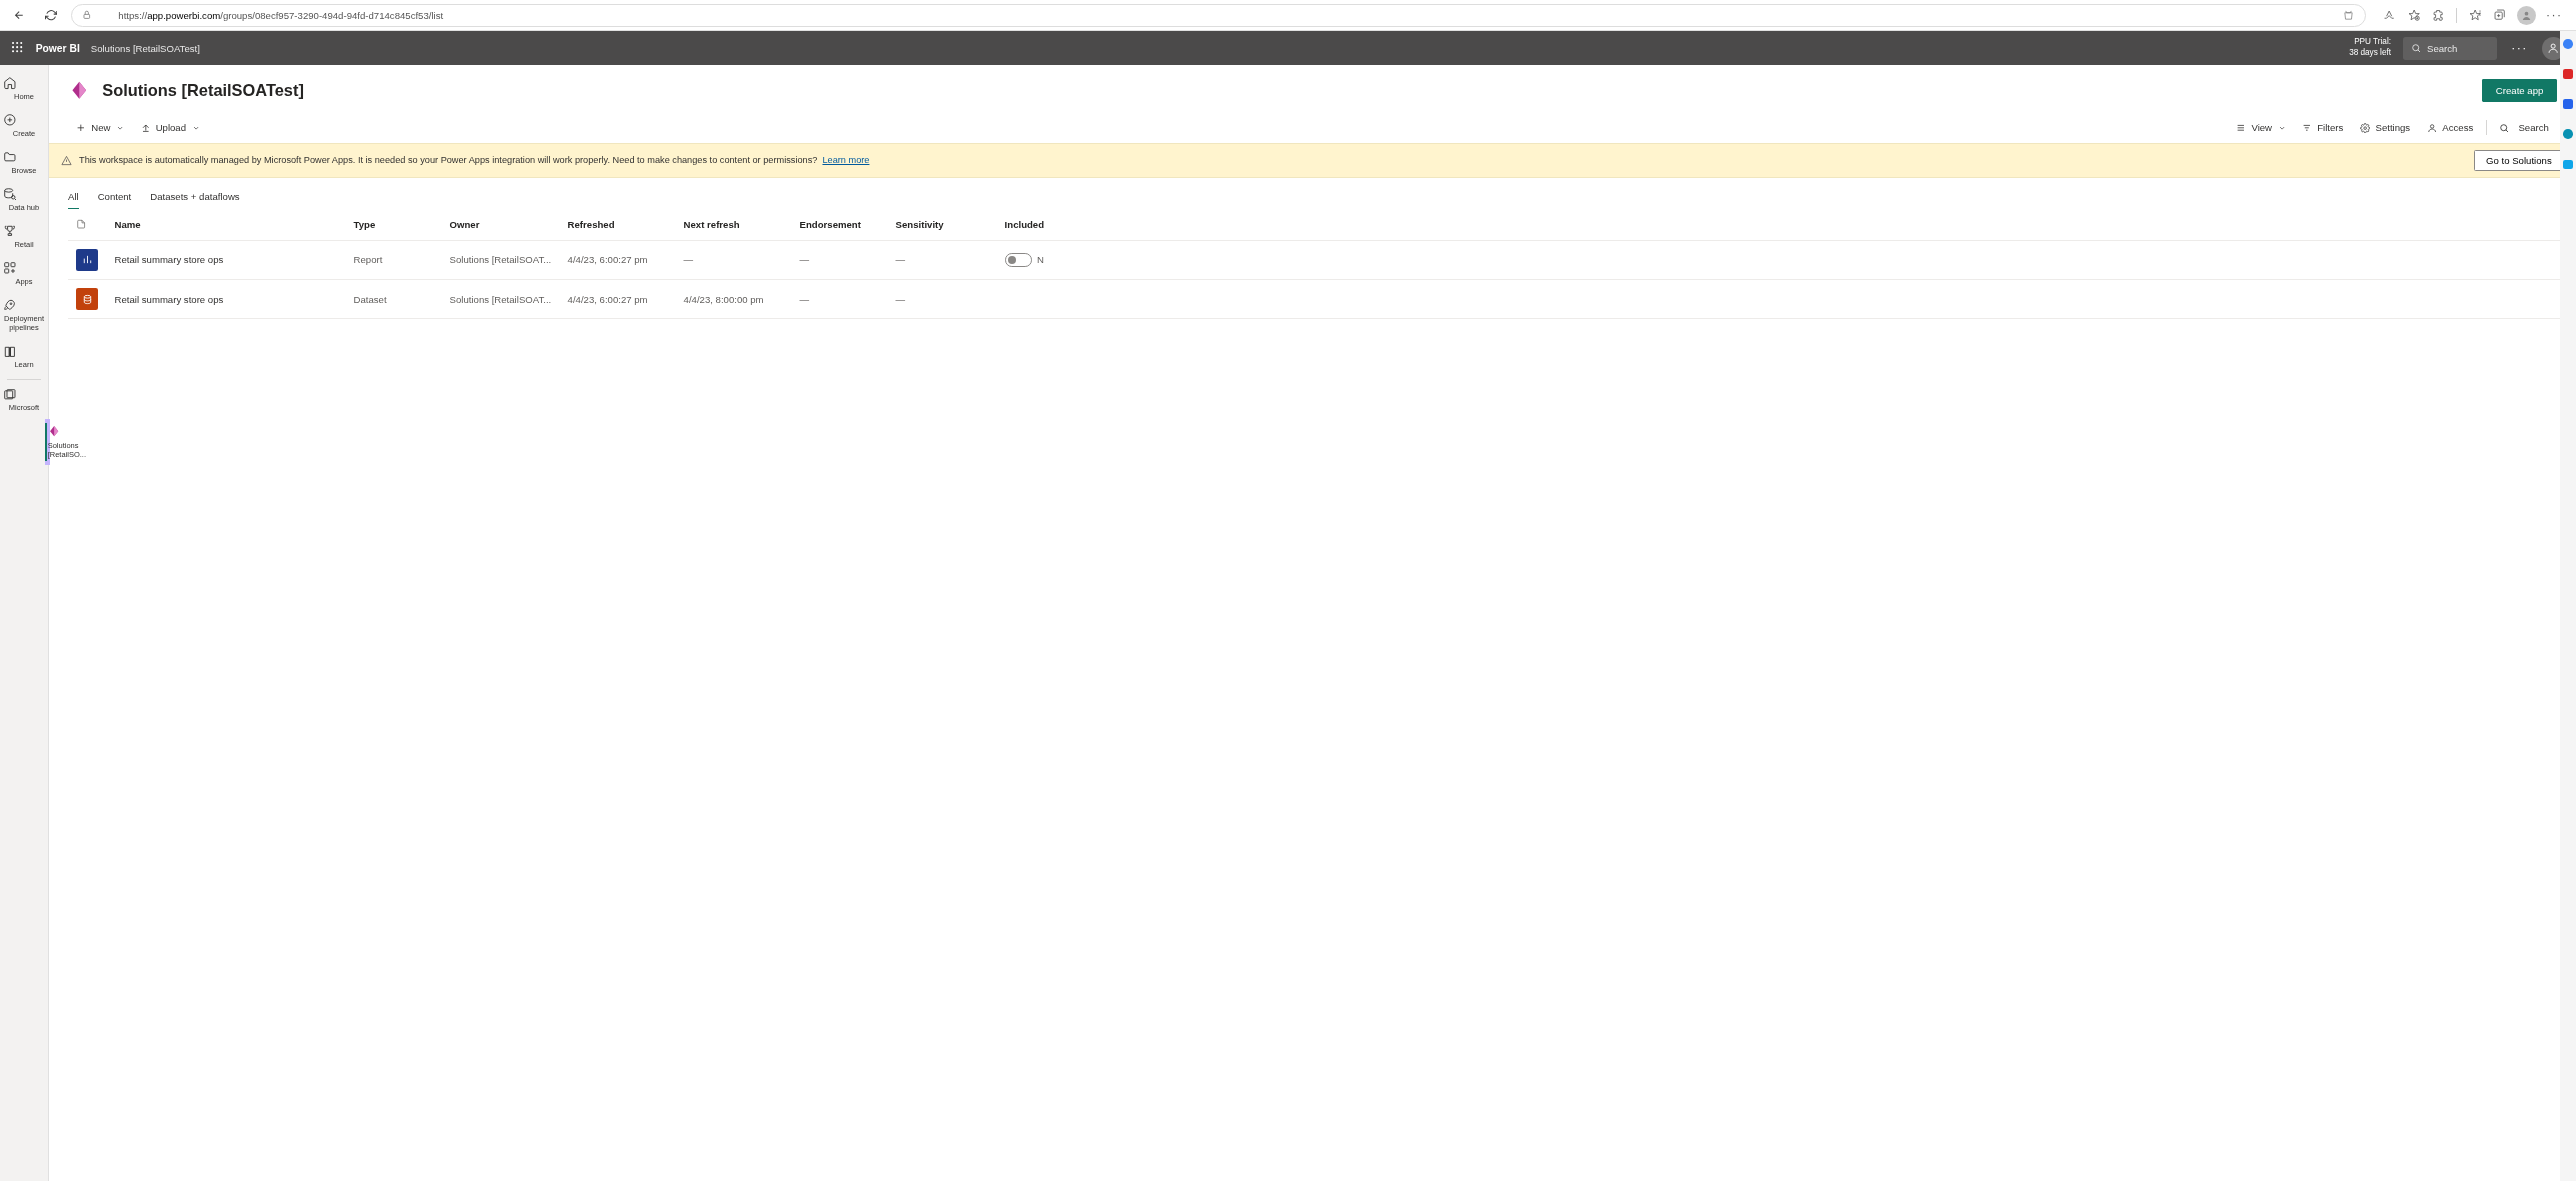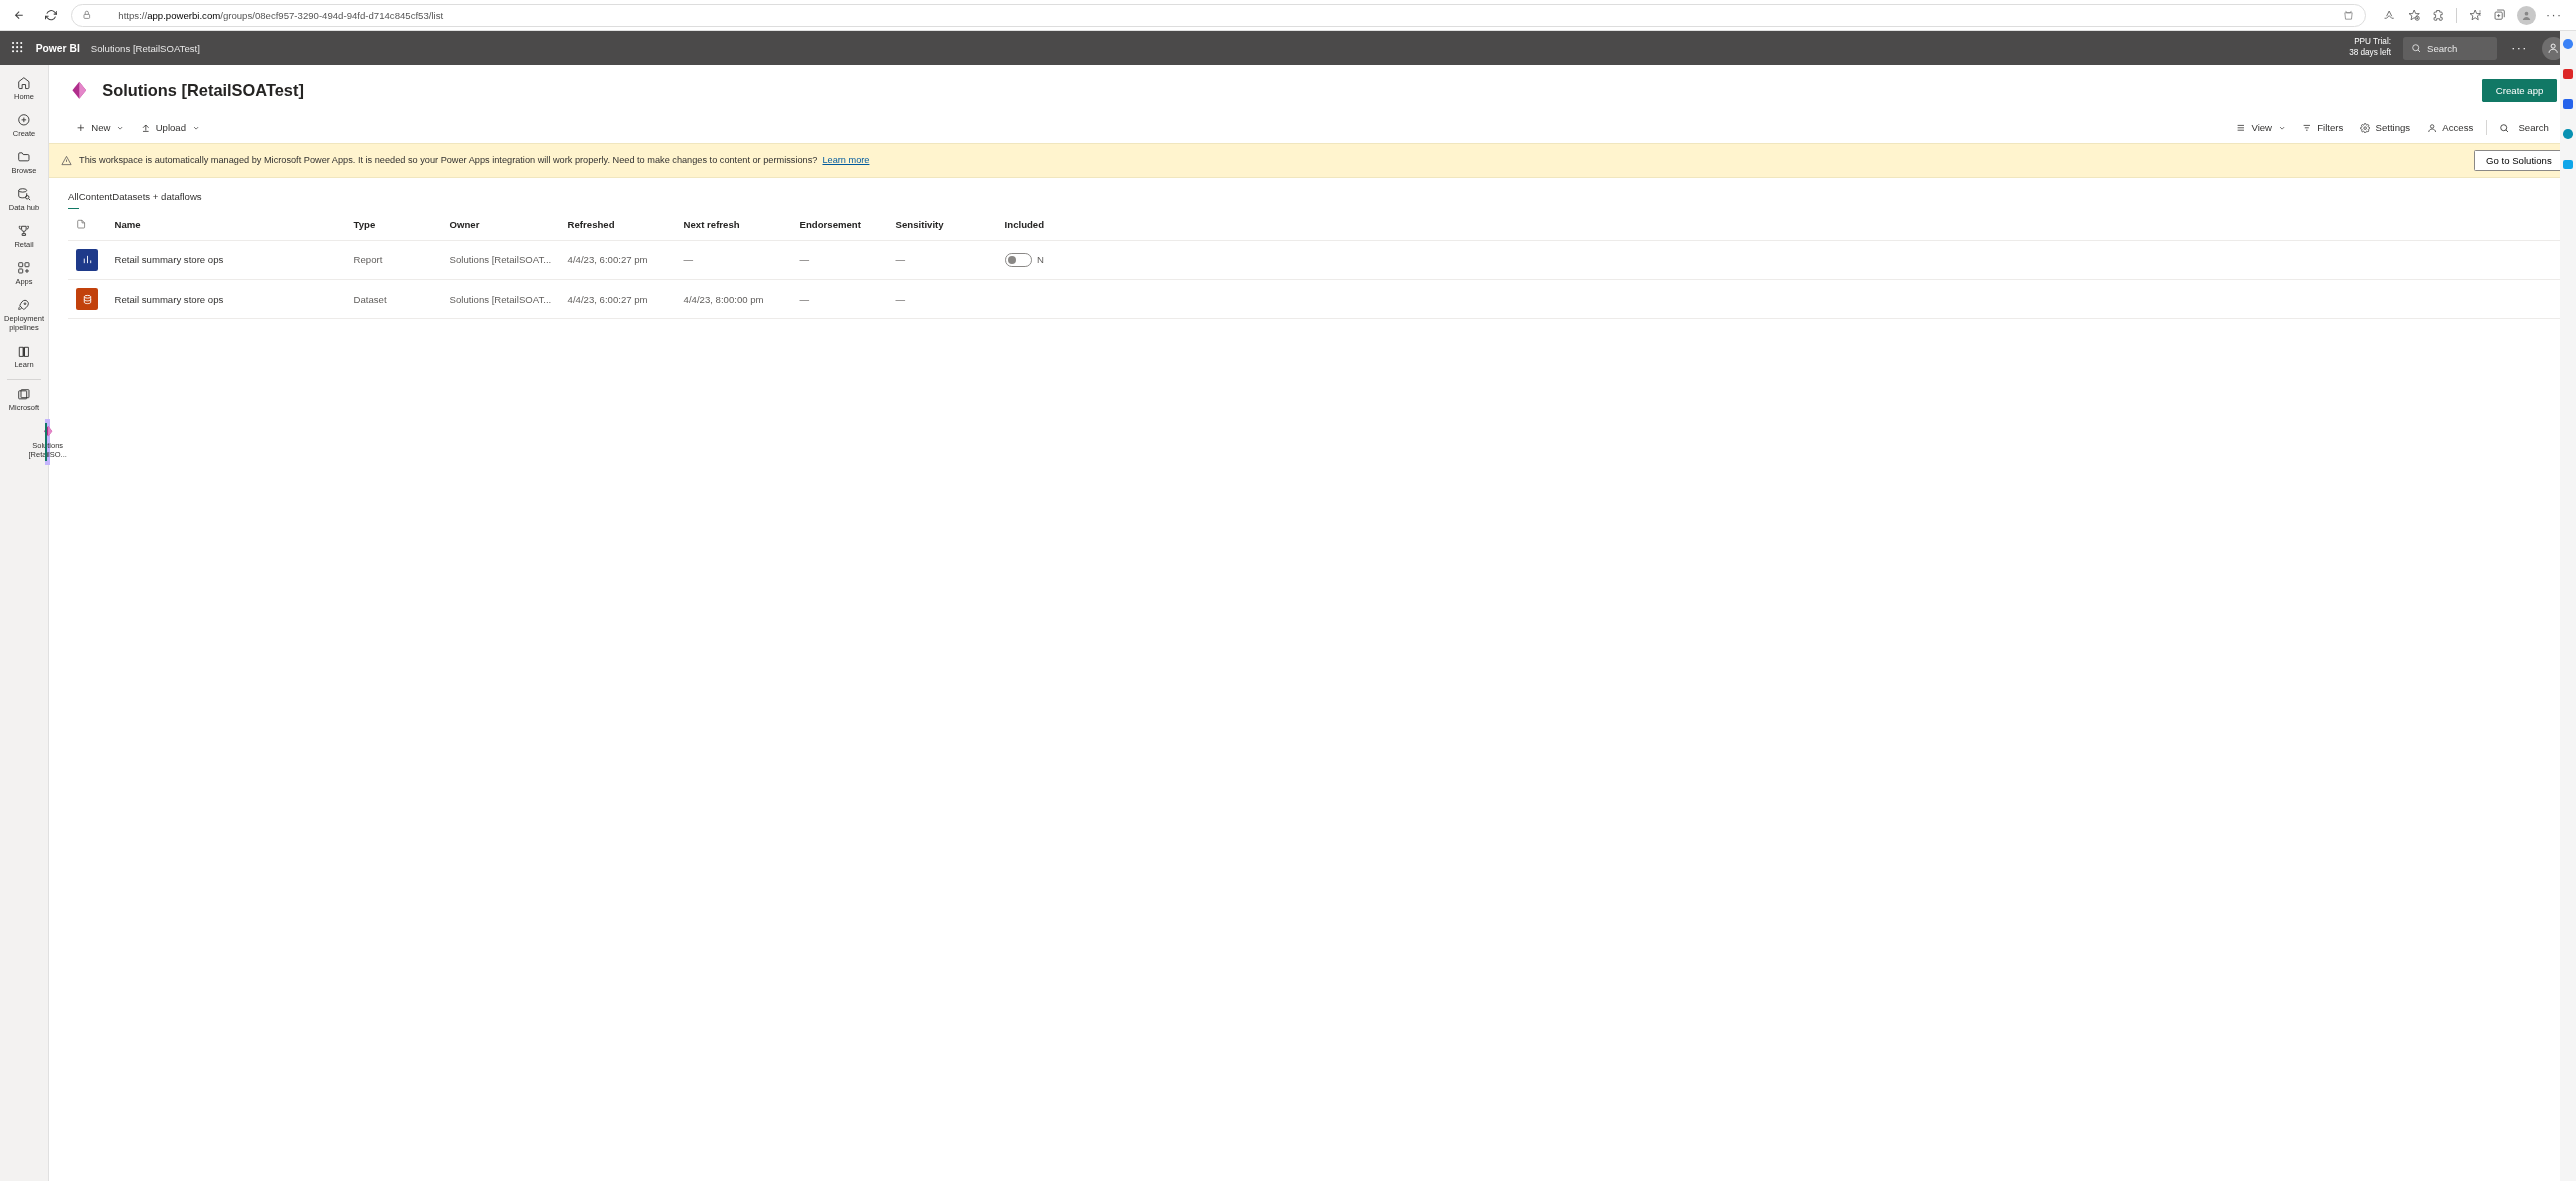--- a/index.html
+++ b/index.html
@@ -26,21 +26,21 @@
     .top-search { width: 94px; height: 23px; background: #605f5f; border-radius: 2.7px; display: flex; align-items: center; padding: 0 8.2px; gap: 5.5px; color: #e8e8e8; cursor: pointer; }
     .top-search-text { font-size: 9.6px; }
     .ellipsis-btn { width: 23px; height: 23px; display: flex; align-items: center; justify-content: center; cursor: pointer; color: #fff; }
     .avatar-btn { width: 23px; height: 23px; border-radius: 50%; background: #6f6e6e; display: flex; align-items: center; justify-content: center; cursor: pointer; }
 
     
     .main-layout { display: flex; height: calc(100vh - 65px); }
 
     
     .left-nav { width: 49px; background: #f3f2f1; border-right: 0.7px solid #e0e0e0; display: flex; flex-direction: column; padding-top: 5.5px; }
-    .nav-item { display: flex; flex-direction: column; align-items: center; justify-content: center; padding: 5.5px 2.7px 6.8px; cursor: pointer; gap: 2.1px; color: #323130; position: relative; }
+    .nav-item { display: flex; flex-direction: column; justify-content: center; padding: 5.5px 2.7px 6.8px; cursor: pointer; gap: 2.1px; color: #323130; position: relative; }
     .nav-item.active { background: #c4b5fd; margin-left: 45px; }
     .nav-item.active::before { content: ""; position: absolute; left: 0; top: 4.1px; bottom: 4.1px; width: 2.1px; background: #117865; }
     .nav-icon { width: 13.7px; height: 13.7px; display: flex; align-items: center; justify-content: center; }
     .nav-label { font-size: 7.5px; text-align: center; line-height: 1.2; }
     .nav-divider { height: 0.7px; background: #d6d5d4; margin: 2.7px 6.8px; }
     .nav-ws-icon { width: 13.7px; height: 13.7px; display: flex; align-items: center; justify-content: center; }
 
     
     .content { flex: 1; background: #fff; display: flex; flex-direction: column; overflow: hidden; }
 
@@ -57,21 +57,21 @@
     .tb-divider { width: 0.7px; height: 15px; background: #d6d5d4; margin: 0 4.1px; }
     .tb-search-text { padding-left: 4.1px; }
 
     
     .info-banner { background: #fff4ce; border-top: 0.7px solid #f0e6bf; border-bottom: 0.7px solid #f0e6bf; padding: 6.2px 12.3px; display: flex; align-items: center; gap: 6.8px; font-size: 9.2px; color: #323130; }
     .banner-text { flex: 1; }
     .banner-link { color: #005a9e; text-decoration: underline; cursor: pointer; }
     .banner-btn { background: #fff; border: 0.7px solid #8a8886; padding: 4.1px 11px; font-size: 9.6px; cursor: pointer; border-radius: 1.4px; }
 
     
-    .tabs { display: flex; padding: 12.3px 19px 0; }
+    .tabs { display: flex; padding: 12.3px 19px 0; gap: 19px; }
     .tab { font-size: 9.6px; color: #323130; padding-bottom: 6.8px; cursor: pointer; border-bottom: 1.4px solid transparent; }
     .tab.active { border-bottom-color: #117865; font-weight: 400; }
 
     
     .table-wrap { flex: 1; overflow: auto; padding: 0 0 0 19px; }
     table { width: 100%; border-collapse: collapse; min-width: 985px; }
     thead th { text-align: left; font-size: 9.6px; font-weight: 600; color: #252423; padding: 9.6px 8.2px; border-bottom: 0.7px solid #edebe9; white-space: nowrap; }
     thead th.col-icon { width: 33px; }
     tbody td { font-size: 9.6px; color: #323130; padding: 8.2px 8.2px; border-bottom: 0.7px solid #edebe9; white-space: nowrap; }
     .row-icon { width: 22px; height: 22px; border-radius: 2.1px; display: flex; align-items: center; justify-content: center; color: #fff; }

